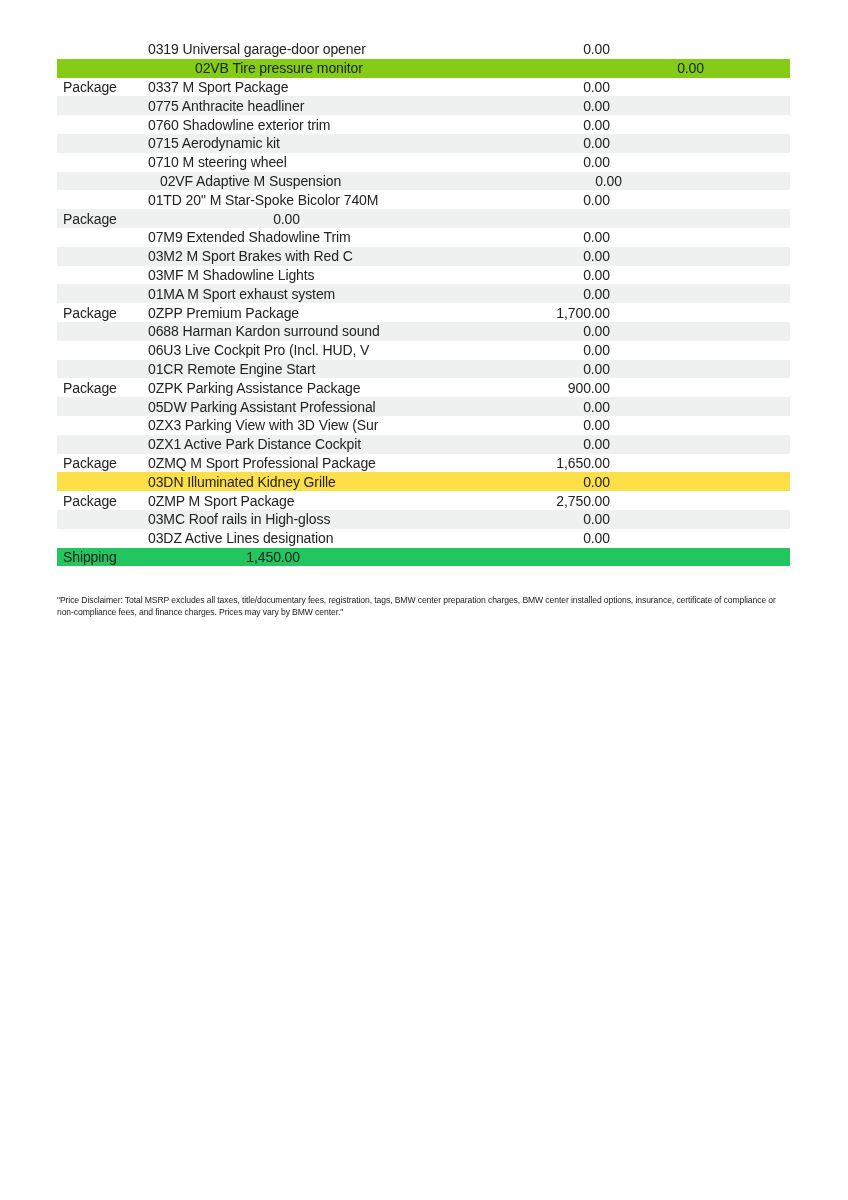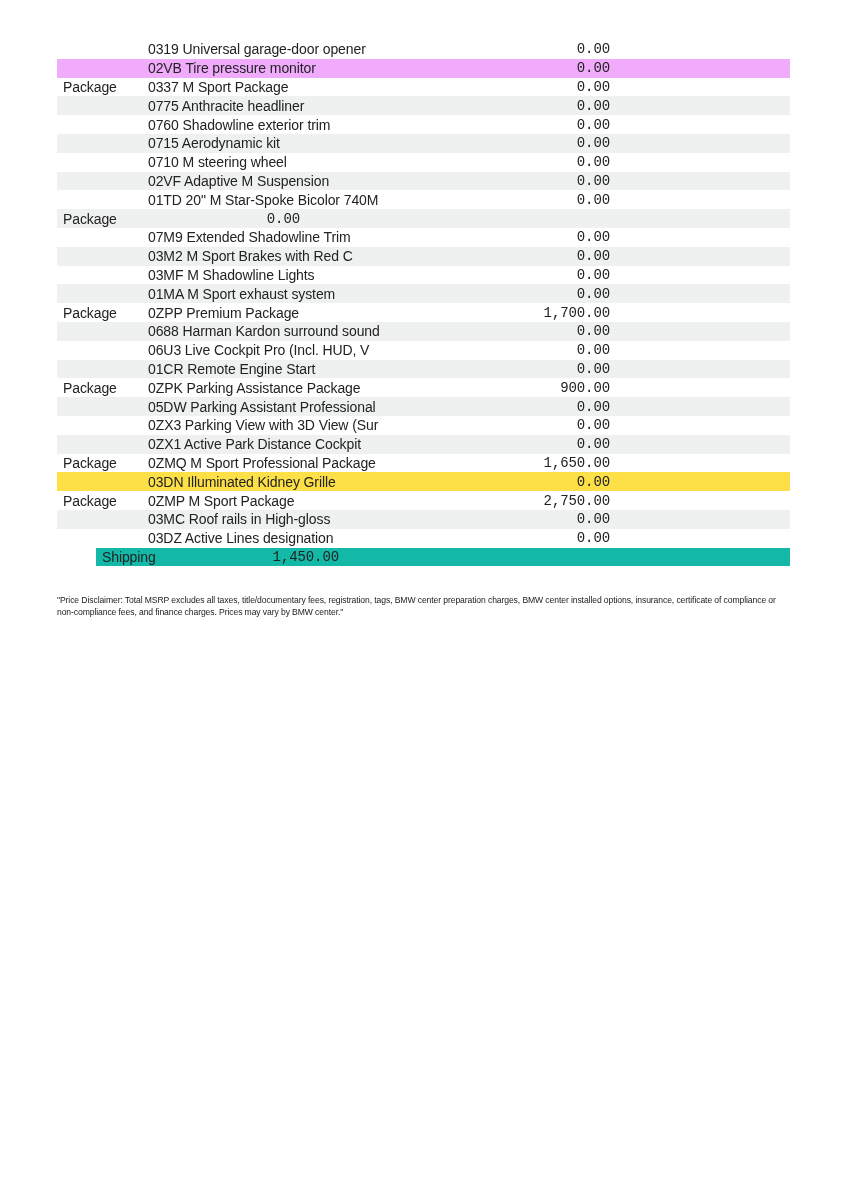--- a/index.html
+++ b/index.html
@@ -41,21 +41,20 @@
     flex: 0 0 auto;
   }
   .cell.item {
     width: 310px;
     flex: 0 0 auto;
   }
   .cell.price {
     width: 152px;
     flex: 0 0 auto;
     text-align: right;
-    font-family: Liberation Mono, monospace;
   }
   .cell.spacer {
     width: 180px;
     flex: 0 0 auto;
   }
   .disclaimer {
     position: absolute;
     left: 57px;
     top: 595px;
     width: 724px;
@@ -70,21 +69,21 @@
 <body style="color: rgb(34, 34, 34); background: rgb(255, 255, 255);">
 
 <div class="page">
   <div class="price-table" id="price-table">
       <div class="row">
         <div class="cell category"></div>
         <div class="cell item">0319 Universal garage-door opener</div>
         <div class="cell price">0.00</div>
         <div class="cell spacer"></div>
       </div>
-      <div class="row" style="background: #f0abfc;">
+      <div class="row" style="background: #84cc16; gap: 47px;">
         <div class="cell category"></div>
         <div class="cell item">02VB Tire pressure monitor</div>
         <div class="cell price">0.00</div>
         <div class="cell spacer"></div>
       </div>
       <div class="row">
         <div class="cell category">Package</div>
         <div class="cell item">0337 M Sport Package</div>
         <div class="cell price">0.00</div>
         <div class="cell spacer"></div>
@@ -106,21 +105,21 @@
         <div class="cell item">0715 Aerodynamic kit</div>
         <div class="cell price">0.00</div>
         <div class="cell spacer"></div>
       </div>
       <div class="row">
         <div class="cell category"></div>
         <div class="cell item">0710 M steering wheel</div>
         <div class="cell price">0.00</div>
         <div class="cell spacer"></div>
       </div>
-      <div class="row" style="background: rgb(239, 241, 241);">
+      <div class="row" style="background: rgb(239, 241, 241); padding-left: 12px;">
         <div class="cell category"></div>
         <div class="cell item">02VF Adaptive M Suspension</div>
         <div class="cell price">0.00</div>
         <div class="cell spacer"></div>
       </div>
       <div class="row">
         <div class="cell category"></div>
         <div class="cell item">01TD 20" M Star-Spoke Bicolor 740M</div>
         <div class="cell price">0.00</div>
         <div class="cell spacer"></div>
@@ -225,20 +224,20 @@
         <div class="cell item">03MC Roof rails in High-gloss</div>
         <div class="cell price">0.00</div>
         <div class="cell spacer"></div>
       </div>
       <div class="row">
         <div class="cell category"></div>
         <div class="cell item">03DZ Active Lines designation</div>
         <div class="cell price">0.00</div>
         <div class="cell spacer"></div>
       </div>
-      <div class="row" style="background: #14b8a6; margin-left: 39px;">
+      <div class="row" style="background: #22c55e;">
         <div class="cell category">Shipping</div>
         <div class="cell price">1,450.00</div>
         <div class="cell spacer"></div>
       </div>
     </div>
   <p class="disclaimer">"Price Disclaimer: Total MSRP excludes all taxes, title/documentary fees, registration, tags, BMW center preparation charges, BMW center installed options, insurance, certificate of compliance or non-compliance fees, and finance charges. Prices may vary by BMW center."</p>
 </div>
 
 </body></html>

